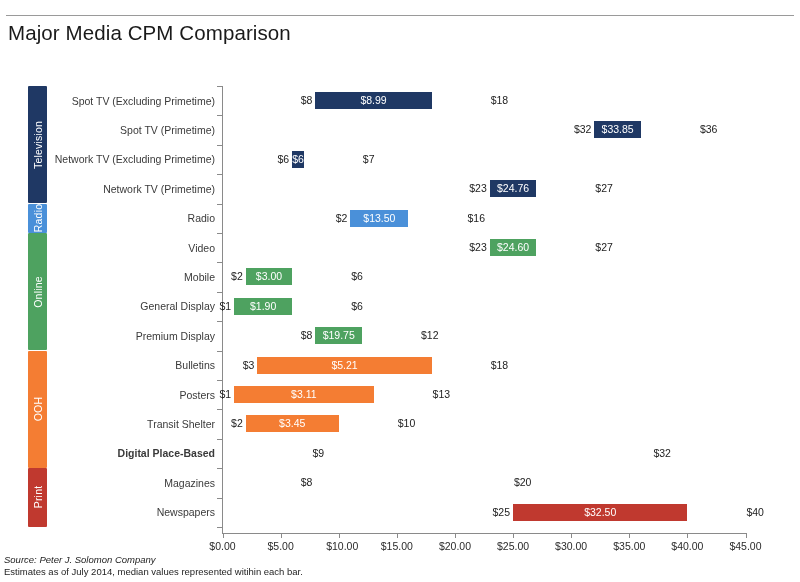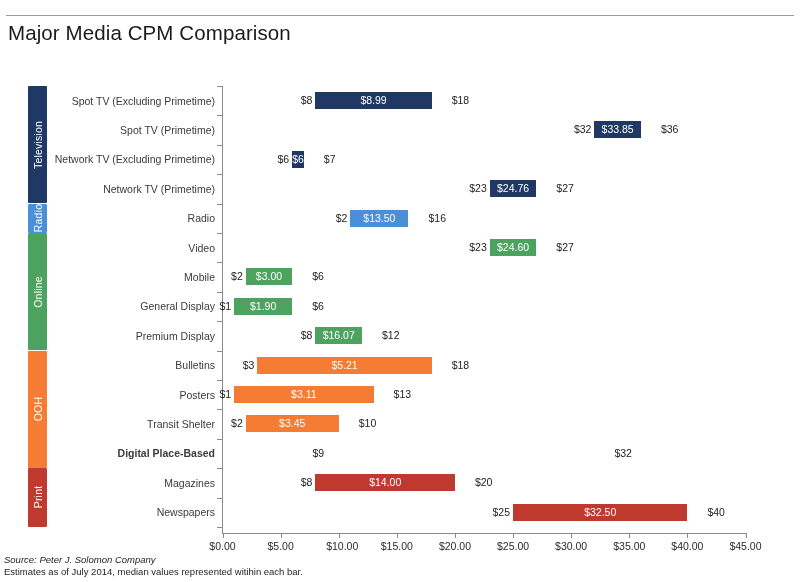--- a/index.html
+++ b/index.html
@@ -145,21 +145,21 @@
   }
   .endpoint-label {
     position: absolute;
     top: 0;
     font-size: 10.5px;
     line-height: 17px;
     color: #222222;
     white-space: nowrap;
   }
   .endpoint-low { transform: translateX(-100%); padding-right: 3px; }
-  .endpoint-high { padding-left: 20px; }
+  .endpoint-high { padding-left: 20px; margin-left: 39px; }
 
   
   #footer {
     position: absolute;
     left: 4px;
     top: 554px;
     width: 700px;
   }
   #footer-source {
     font-size: 9.5px;
@@ -310,21 +310,21 @@
       </div>
       <div class="bar-row" style="top: 297.8px;">
         <div class="bar" style="left: 234.122px; width: 58.1111px; background: rgb(78, 162, 96);">
           <div class="bar-median" style="left: 0px; width: 100%; text-align: center;">$1.90</div>
         </div>
         <div class="endpoint-label endpoint-low" style="left: 234.122px;">$1</div>
         <div class="endpoint-label endpoint-high" style="left: 292.233px;">$6</div>
       </div>
       <div class="bar-row" style="top: 327.2px;">
         <div class="bar" style="left: 315.478px; width: 46.4889px; background: rgb(78, 162, 96);">
-          <div class="bar-median" style="left: 0px; width: 100%; text-align: center;">$16.07</div>
+          <div class="bar-median" style="left: 0px; width: 100%; text-align: center;">$19.75</div>
         </div>
         <div class="endpoint-label endpoint-low" style="left: 315.478px;">$8</div>
         <div class="endpoint-label endpoint-high" style="left: 361.967px;">$12</div>
       </div>
       <div class="bar-row" style="top: 356.6px;">
         <div class="bar" style="left: 257.367px; width: 174.333px; background: rgb(244, 125, 51);">
           <div class="bar-median" style="left: 0px; width: 100%; text-align: center;">$5.21</div>
         </div>
         <div class="endpoint-label endpoint-low" style="left: 257.367px;">$3</div>
         <div class="endpoint-label endpoint-high" style="left: 431.7px;">$18</div>
@@ -341,23 +341,20 @@
           <div class="bar-median" style="left: 0px; width: 100%; text-align: center;">$3.45</div>
         </div>
         <div class="endpoint-label endpoint-low" style="left: 245.744px;">$2</div>
         <div class="endpoint-label endpoint-high" style="left: 338.722px;">$10</div>
       </div>
       <div class="bar-row" style="top: 444.8px;">
         <div class="endpoint-label endpoint-low" style="left: 327.1px;">$9</div>
         <div class="endpoint-label endpoint-high" style="left: 594.411px;">$32</div>
       </div>
       <div class="bar-row" style="top: 474.2px;">
-        <div class="bar" style="left: 315.478px; width: 139.467px; background: rgb(192, 57, 47);">
-          <div class="bar-median" style="left: 0px; width: 100%; text-align: center;">$14.00</div>
-        </div>
         <div class="endpoint-label endpoint-low" style="left: 315.478px;">$8</div>
         <div class="endpoint-label endpoint-high" style="left: 454.944px;">$20</div>
       </div>
       <div class="bar-row" style="top: 503.6px;">
         <div class="bar" style="left: 513.056px; width: 174.333px; background: rgb(192, 57, 47);">
           <div class="bar-median" style="left: 0px; width: 100%; text-align: center;">$32.50</div>
         </div>
         <div class="endpoint-label endpoint-low" style="left: 513.056px;">$25</div>
         <div class="endpoint-label endpoint-high" style="left: 687.389px;">$40</div>
       </div>

